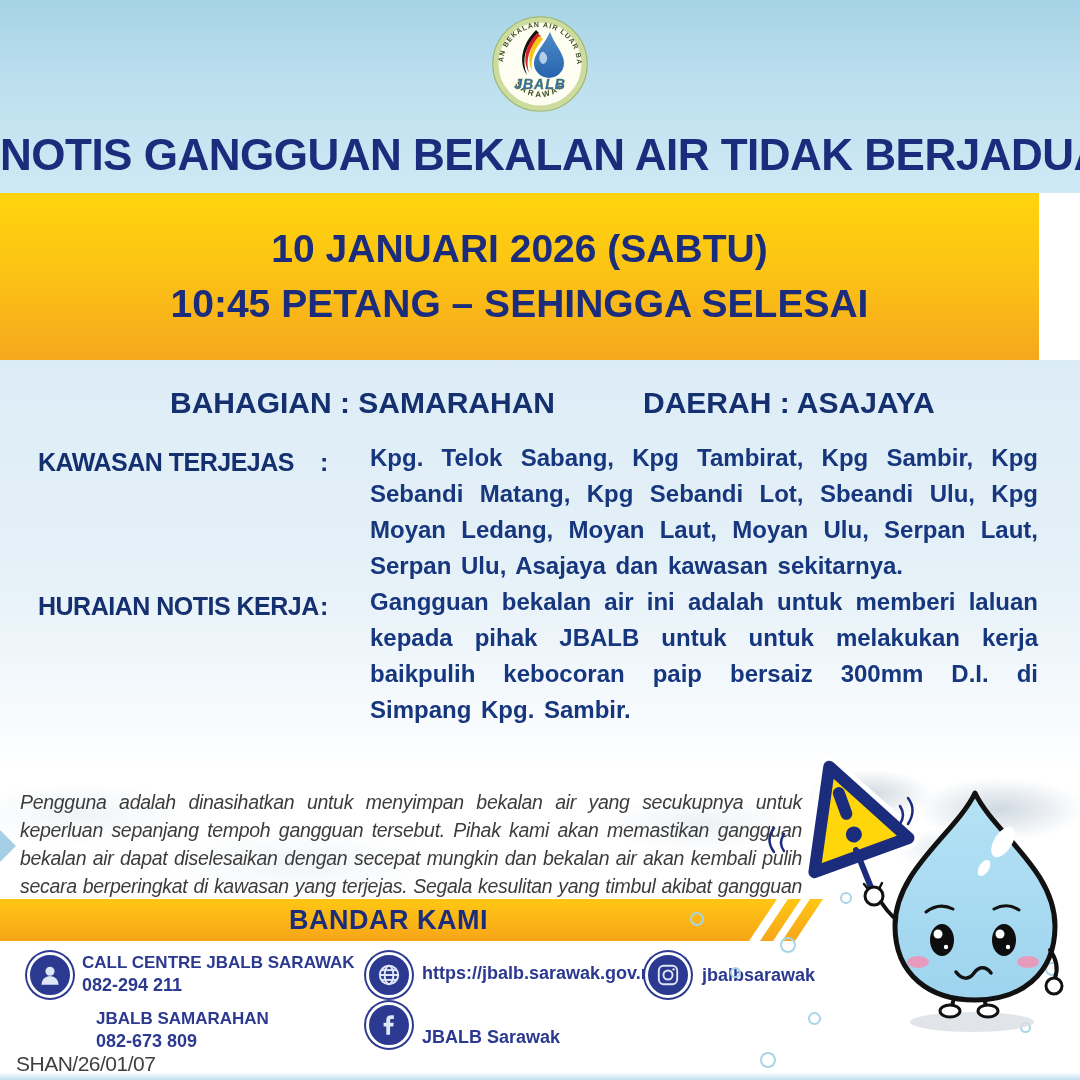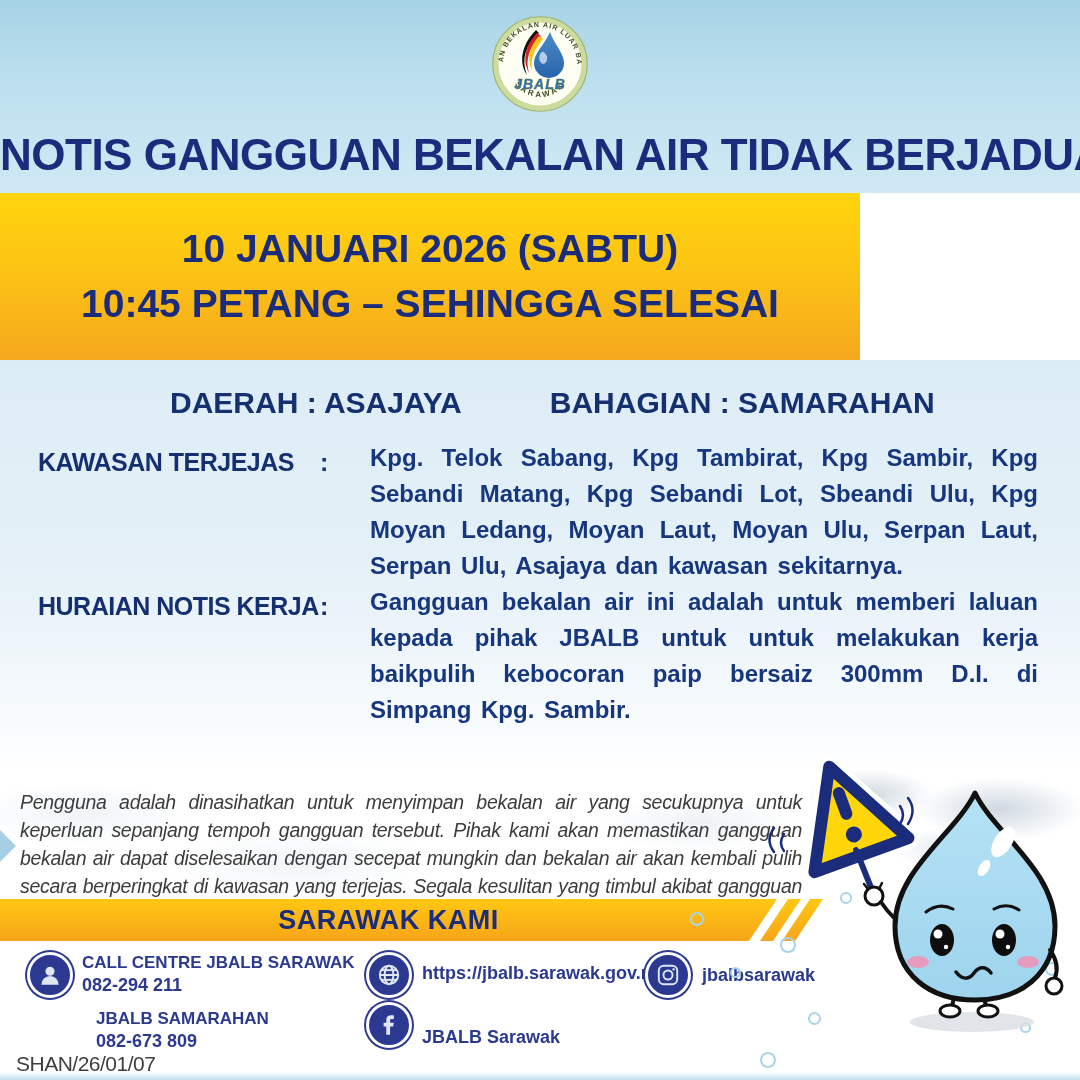--- a/index.html
+++ b/index.html
@@ -7,21 +7,21 @@
          font-family:"Liberation Sans",sans-serif;background:#fff;margin:0 auto;}
 
   
   .top-section{position:absolute;left:0;top:0;width:1080px;height:193px;
     background:linear-gradient(180deg,#a6d3e6 0%,#bcdfee 40%,#cfe9f4 100%);}
   .logo-wrap{position:absolute;left:492px;top:14px;width:96px;height:100px;}
   .main-title{position:absolute;left:0;top:130px;width:1080px;text-align:center;
     font-size:44px;font-weight:bold;color:#1b2c7c;letter-spacing:-0.5px;white-space:nowrap;}
 
   
-  .date-band{position:absolute;left:0;top:193px;width:860px;height:167px;
+  .date-band{position:absolute;left:0;top:193px;width:1039px;height:167px;
     background:linear-gradient(180deg,#ffd40d 0%,#fcc414 45%,#f5a71d 100%);
     display:flex;flex-direction:column;align-items:center;justify-content:center;gap:12px;}
   .date-band div{font-size:39px;font-weight:bold;color:#1b2c7c;line-height:1.1;white-space:nowrap;}
 
   
   .body-section{position:absolute;left:0;top:360px;width:1080px;height:402px;
     background:linear-gradient(180deg,#dcecf6 0%,#e6f1f8 55%,#fdfeff 100%);}
   .region-row{position:absolute;left:170px;top:26px;display:flex;gap:88px;
     font-size:30px;font-weight:bold;color:#14306f;white-space:nowrap;}
   .detail-grid{position:absolute;left:38px;top:80px;width:1000px;
@@ -109,41 +109,41 @@
     <div class="main-title">NOTIS GANGGUAN BEKALAN AIR TIDAK BERJADUAL</div>
   </div>
 
   <div class="date-band">
     <div>10 JANUARI 2026 (SABTU)</div>
     <div>10:45 PETANG – SEHINGGA SELESAI</div>
   </div>
 
   <div class="body-section">
     <div class="region-row">
+      <span>BAHAGIAN : SAMARAHAN</span>
       <span>DAERAH : ASAJAYA</span>
-      <span>BAHAGIAN : SAMARAHAN</span>
     </div>
     <div class="detail-grid">
       <div class="detail-label">KAWASAN TERJEJAS</div>
       <div class="detail-colon">:</div>
       <div class="detail-text">Kpg. Telok Sabang, Kpg Tambirat, Kpg Sambir, Kpg Sebandi Matang, Kpg Sebandi Lot, Sbeandi Ulu, Kpg Moyan Ledang, Moyan Laut, Moyan Ulu, Serpan Laut, Serpan Ulu, Asajaya dan kawasan sekitarnya.</div>
       <div class="detail-label">HURAIAN NOTIS KERJA</div>
       <div class="detail-colon">:</div>
       <div class="detail-text">Gangguan bekalan air ini adalah untuk memberi laluan kepada pihak JBALB untuk untuk melakukan kerja baikpulih kebocoran paip bersaiz 300mm D.I. di Simpang Kpg. Sambir.</div>
     </div>
   </div>
 
   <div class="splash-section">
     <div class="splash-decor"></div>
     <div class="left-splash"></div>
 
     <div class="advisory">Pengguna adalah dinasihatkan untuk menyimpan bekalan air yang secukupnya untuk keperluan sepanjang tempoh gangguan tersebut. Pihak kami akan memastikan gangguan bekalan air dapat diselesaikan dengan secepat mungkin dan bekalan air akan kembali pulih secara berperingkat di kawasan yang terjejas. Segala kesulitan yang timbul akibat gangguan ini adalah sangat dikesali.</div>
 
     <div class="hubungi-bar">
-      <span>SARAWAK KAMI</span>
+      <span>BANDAR KAMI</span>
     </div>
     <div class="bar-stripe stripe-1"></div>
     <div class="bar-stripe stripe-2"></div>
 
     <div class="icon-circle" style="left:27px;top:190px;">
       <svg width="26" height="26" viewBox="0 0 24 24">
         <circle cx="12" cy="8.5" r="4.2" fill="#dfe6f5"></circle>
         <path d="M4 21 a8 8 0 0 1 16 0 Z" fill="#dfe6f5"></path>
       </svg>
     </div>

